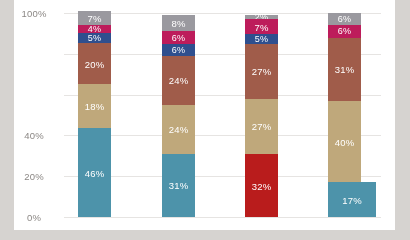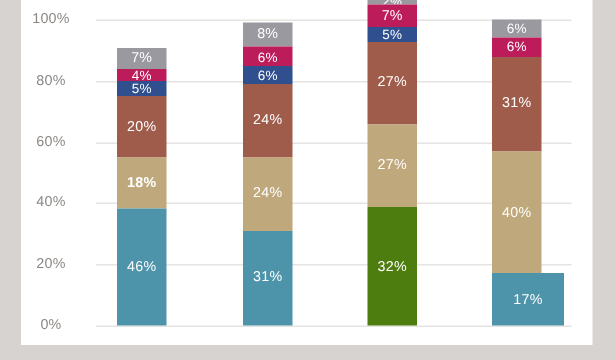--- a/index.html
+++ b/index.html
@@ -98,22 +98,20 @@
 
   <div class="margin-strip margin-left"></div>
   <div class="margin-strip margin-right"></div>
 
   <div class="page-sheet"></div>
 
   <div class="ylabels">
     <div class="axis-label" style="top:217px">0%</div>
     <div class="axis-label" style="top:176.2px">20%</div>
     <div class="axis-label" style="top:135.4px">40%</div>
-    <div class="axis-label" style="top:94.6px">60%</div>
-    <div class="axis-label" style="top:53.8px">80%</div>
     <div class="axis-label" style="top:13px">100%</div>
   </div>
 
   <div class="plot">
     <div class="gridline" style="top:217px"></div>
     <div class="gridline" style="top:176.2px"></div>
     <div class="gridline" style="top:135.4px"></div>
     <div class="gridline" style="top:94.6px"></div>
     <div class="gridline" style="top:53.8px"></div>
     <div class="gridline" style="top:13px"></div>
@@ -124,24 +122,24 @@
         </div>
         <div class="seg" style="height: 8.16px; background: rgb(189, 28, 91);">
           <span class="seg-label tiny">4%</span>
         </div>
         <div class="seg" style="height: 10.2px; background: rgb(47, 79, 142);">
           <span class="seg-label tiny">5%</span>
         </div>
         <div class="seg" style="height: 40.8px; background: rgb(160, 92, 74);">
           <span class="seg-label">20%</span>
         </div>
-        <div class="seg" style="height: 34px; background: rgb(191, 168, 123); font-weight: bold;">
+        <div class="seg" style="height: 44px; background: rgb(191, 168, 123);">
           <span class="seg-label">18%</span>
         </div>
-        <div class="seg" style="height: 78px; background: rgb(77, 147, 170);">
+        <div class="seg" style="height: 89px; background: rgb(77, 147, 170);">
           <span class="seg-label">46%</span>
         </div>
       </div>
     <div class="bar" style="left:98px">
         <div class="seg" style="height: 16.32px; background: rgb(154, 153, 159);">
           <span class="seg-label">8%</span>
         </div>
         <div class="seg" style="height: 12.24px; background: rgb(189, 28, 91);">
           <span class="seg-label tiny">6%</span>
         </div>
@@ -167,21 +165,21 @@
         </div>
         <div class="seg" style="height: 10.2px; background: rgb(47, 79, 142);">
           <span class="seg-label tiny">5%</span>
         </div>
         <div class="seg" style="height: 55.08px; background: rgb(160, 92, 74);">
           <span class="seg-label">27%</span>
         </div>
         <div class="seg" style="height: 55.08px; background: rgb(191, 168, 123);">
           <span class="seg-label">27%</span>
         </div>
-        <div class="seg" style="height: 79px; background: #4d7c0f;">
+        <div class="seg" style="height: 63px; background: #b91c1c;">
           <span class="seg-label">32%</span>
         </div>
       </div>
     <div class="bar" style="left:264px">
         <div class="seg" style="height: 12.24px; background: rgb(154, 153, 159);">
           <span class="seg-label tiny">6%</span>
         </div>
         <div class="seg" style="height: 12.24px; background: rgb(189, 28, 91);">
           <span class="seg-label tiny">6%</span>
         </div>

